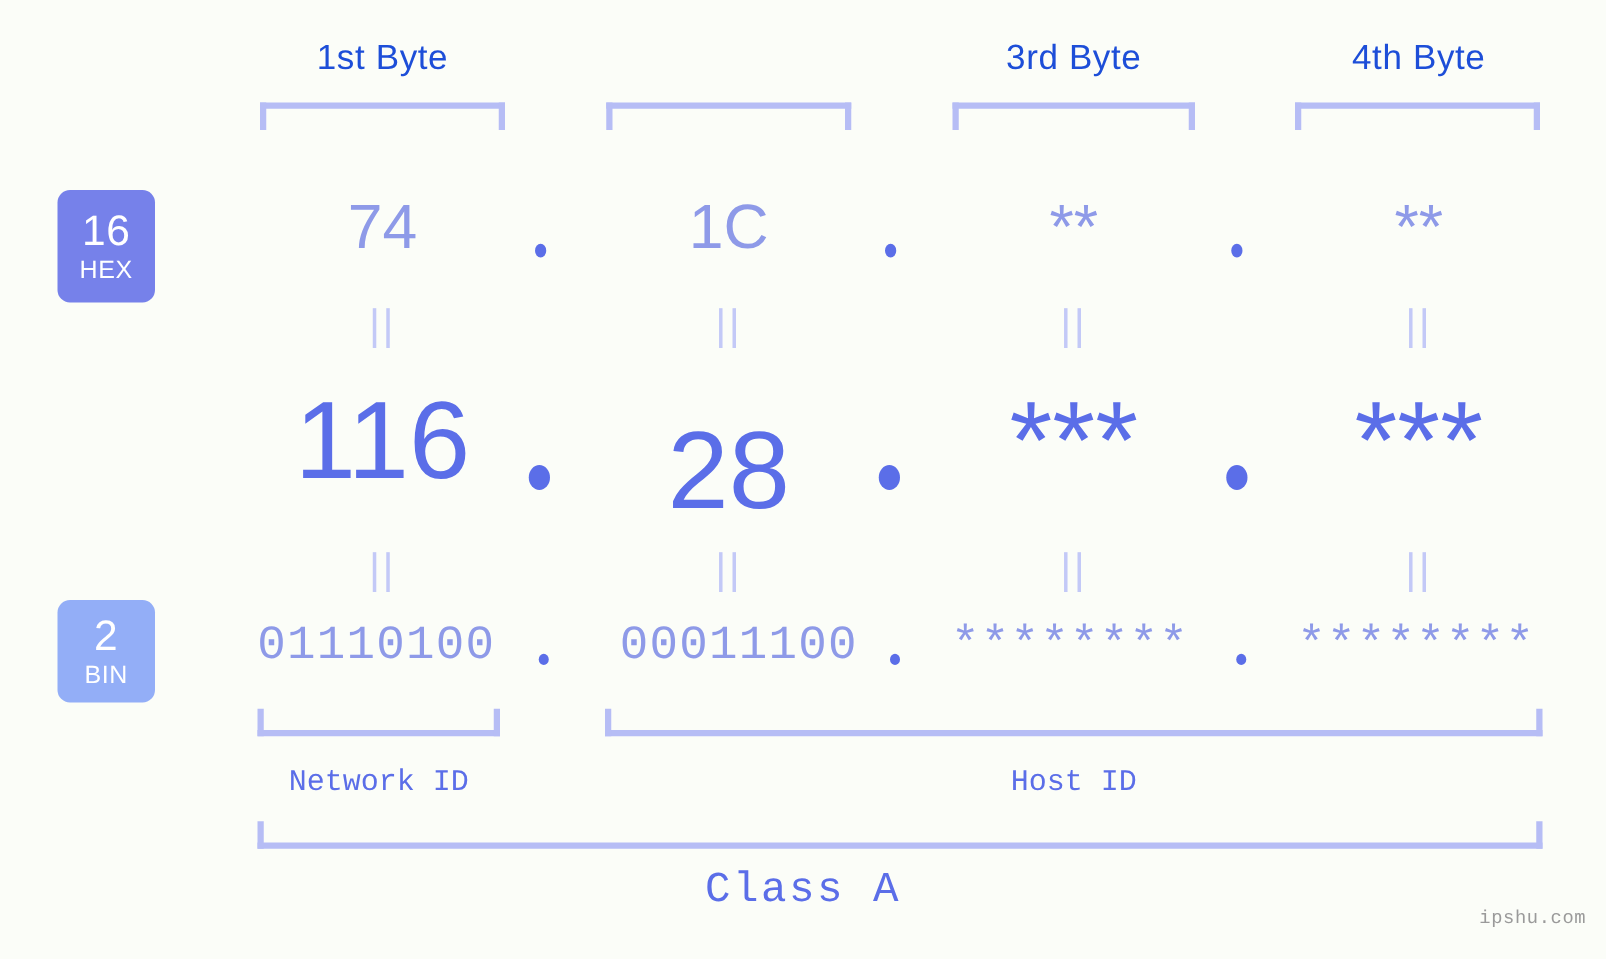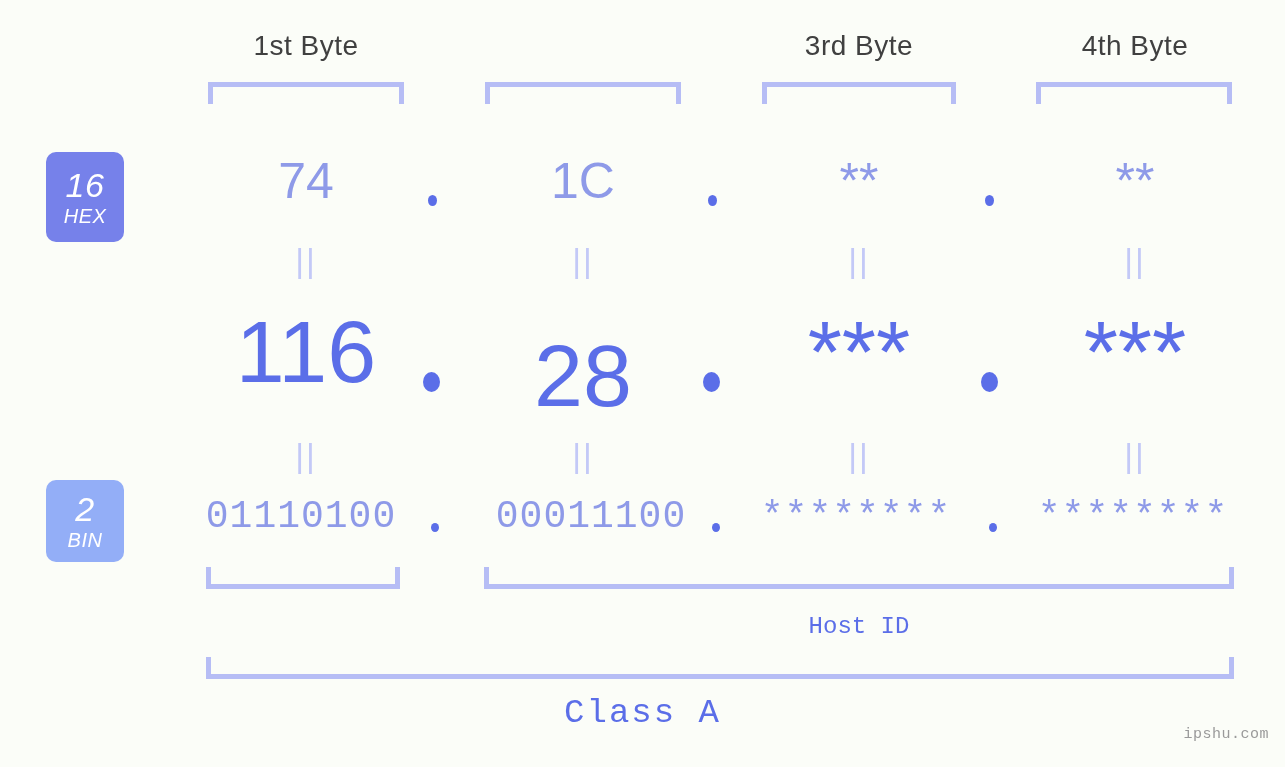--- a/index.html
+++ b/index.html
@@ -21,21 +21,21 @@
     height: 767px;
   }
 
   
   .byte-label {
     position: absolute;
     top: 30px;
     text-align: center;
     font-family: "Liberation Sans", sans-serif;
     font-size: 28px;
-    color: #404040;
+    color: #1d4ed8;
     letter-spacing: 0.5px;
     white-space: nowrap;
   }
 
   
   .bracket {
     position: absolute;
     box-sizing: border-box;
     border-color: #b6bdf5;
     border-style: solid;
@@ -54,21 +54,20 @@
     position: absolute;
     left: 46px;
     width: 78px;
     border-radius: 10px;
     color: #ffffff;
     display: flex;
     flex-direction: column;
     align-items: center;
     justify-content: center;
     line-height: 1;
-    font-style: italic;
   }
   .badge .num {
     font-size: 34px;
     font-weight: 400;
     letter-spacing: 0.5px;
   }
   .badge .name {
     font-size: 20px;
     font-weight: 400;
     margin-top: 4px;
@@ -223,20 +222,21 @@
     <div class="cell" style="left:1034px; width:198px;">********</div>
 
     <div class="dot dot-bin" style="left:431px;"></div>
     <div class="dot dot-bin" style="left:712px;"></div>
     <div class="dot dot-bin" style="left:989px;"></div>
   </div>
 
   <div class="bracket bracket-up" style="left:206px; top:567px; width:194px;"></div>
   <div class="bracket bracket-up" style="left:484px; top:567px; width:750px;"></div>
 
+  <div class="id-label" style="left:206px; top:613px; width:194px;">Network ID</div>
   <div class="id-label" style="left:484px; top:613px; width:750px;">Host ID</div>
 
   <div class="bracket bracket-up" style="left:206px; top:657px; width:1028px;"></div>
 
   <div id="class-label">Class A</div>
 
   <div id="watermark">ipshu.com</div>
 
 </div>
 

